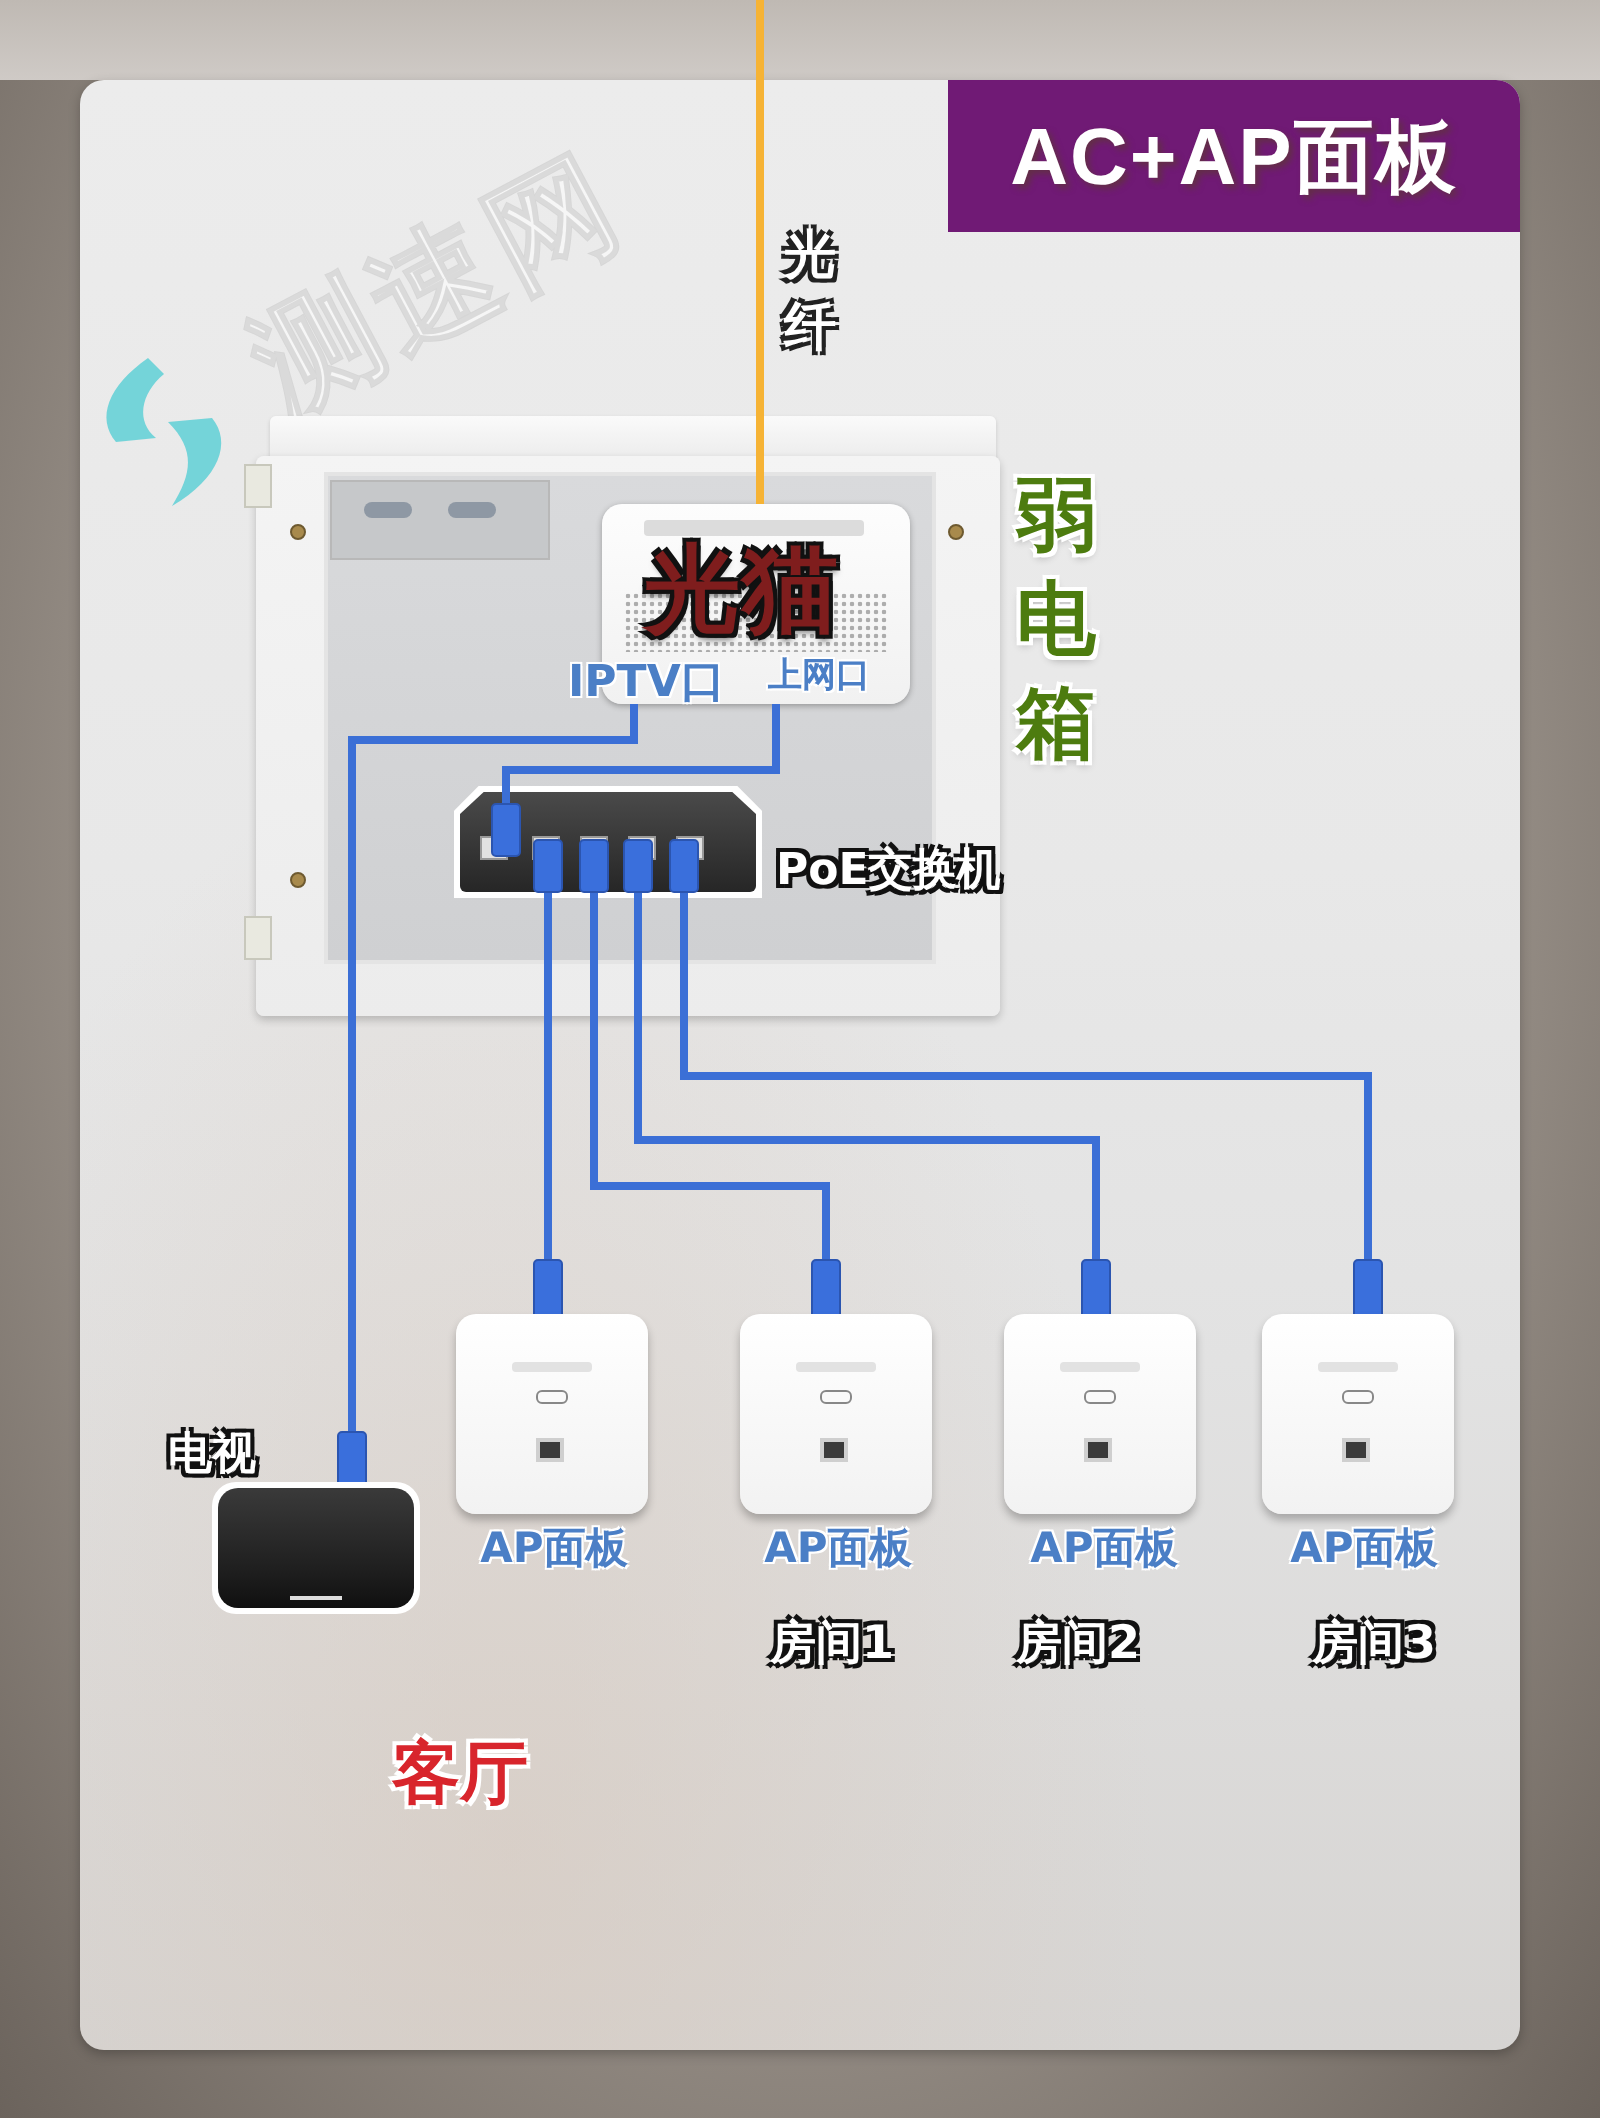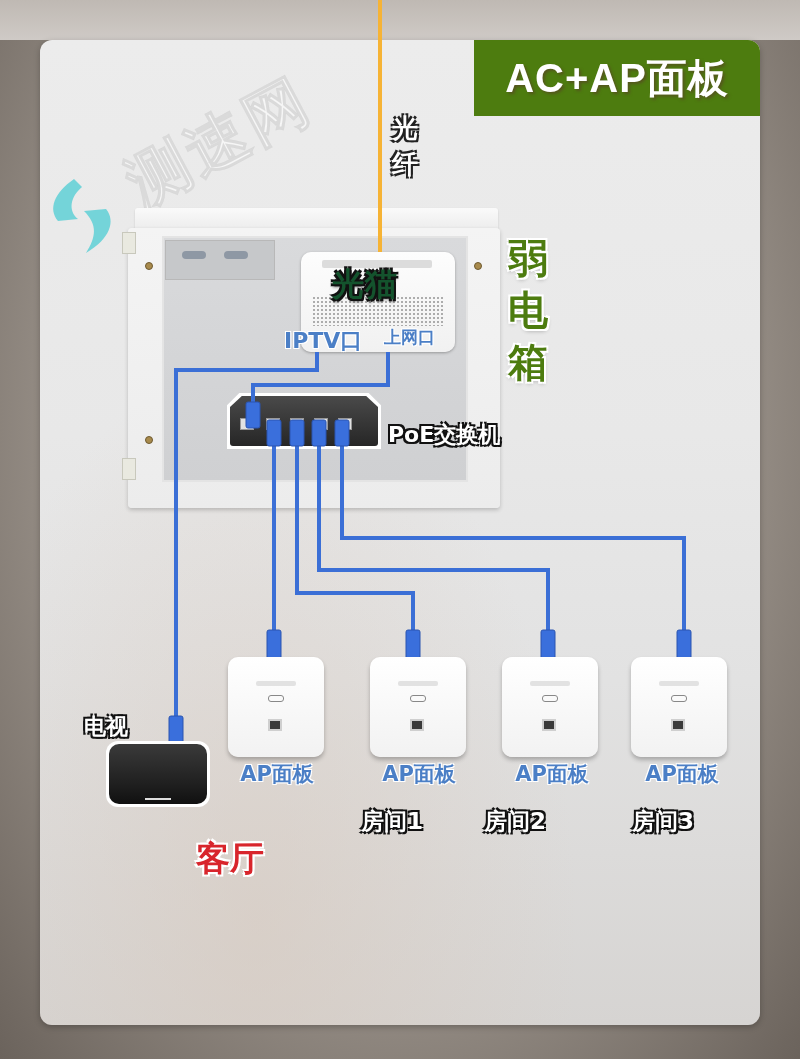--- a/index.html
+++ b/index.html
@@ -14,21 +14,21 @@
   .card {
     position: absolute; left: 40px; top: 40px; width: 720px; height: 985px;
     border-radius: 12px;
     background:
       radial-gradient(ellipse at 30% 90%, rgba(215,200,188,0.55) 0%, rgba(215,200,188,0) 45%),
       linear-gradient(180deg, #ececec 0%, #e8e8e8 40%, #e2e2e2 65%, #d6d4d2 100%);
     box-shadow: 0 2px 6px rgba(0,0,0,0.25);
   }
   .title-box {
     position: absolute; left: 474px; top: 40px; width: 286px; height: 76px;
-    background: #4d7c0f; border-top-right-radius: 12px;
+    background: #701a75; border-top-right-radius: 12px;
     display:flex; align-items:center; justify-content:center;
   }
   .title-text {
     color:#fff; font-family:"Liberation Sans", sans-serif; font-size: 40px; font-weight: bold;
     letter-spacing: 1px;
     text-shadow: 2px 2px 3px rgba(90,60,40,0.6);
   }
   .watermark {
     position:absolute; left:120px; top:100px; font-size: 62px; font-weight:bold;
     color: rgba(255,255,255,0.55); transform: rotate(-28deg);
@@ -59,21 +59,21 @@
     background: linear-gradient(180deg,#fdfdfd,#f1f1f1);
     border-radius: 10px; box-shadow: 0 1px 3px rgba(0,0,0,0.3);
   }
   .modem-slot { position:absolute; left:322px; top:260px; width:110px; height:8px; background:#dcdcdc; border-radius:2px; }
   .modem-grille {
     position:absolute; left:312px; top:296px; width:132px; height:30px;
     background-image: radial-gradient(#9a9a9a 1px, transparent 1.3px);
     background-size: 4px 4px; opacity:0.8;
   }
   .label-modem {
-    position:absolute; left:332px; top:263px; font-size: 32px; font-weight:bold; color:#14532d;
+    position:absolute; left:322px; top:263px; font-size: 48px; font-weight:bold; color:#7f1d1d;
     text-shadow: -2px -2px 0 #111, 2px -2px 0 #111, -2px 2px 0 #111, 2px 2px 0 #111, 0 3px 3px rgba(0,0,0,0.5);
     letter-spacing: 1px;
   }
   .port-label {
     position:absolute; font-size: 22px; color:#4b7fc6; font-weight:bold;
     text-shadow: -1px -1px 0 #fff, 1px -1px 0 #fff, -1px 1px 0 #fff, 1px 1px 0 #fff;
   }
   
   .switch {
     position:absolute; left:230px; top:396px; width:148px; height:50px;
@@ -108,37 +108,37 @@
     border-radius: 10px; box-shadow: 0 3px 4px rgba(0,0,0,0.25);
   }
   .ap-brand { position:absolute; left:28px; top:24px; width:40px; height:5px; background:#e2e2e2; border-radius:2px; }
   .ap-led { position:absolute; left:40px; top:38px; width:16px; height:7px; border:1px solid #888; border-radius:3px; background:#fafafa; }
   .ap-jack { position:absolute; left:40px; top:62px; width:14px; height:12px; background:#3a3a3a; border:2px solid #cfcfcf; }
   .ap-label {
     position:absolute; top:760px; width:110px; text-align:center; font-size: 21px; font-weight:bold; color:#4b7fc6;
     text-shadow: -1px -1px 0 #fff, 1px -1px 0 #fff, -1px 1px 0 #fff, 1px 1px 0 #fff;
   }
   .room-label {
-    position:absolute; top:806px; width:110px; text-align:left; font-size: 23px; font-weight:bold; color:#fff;
+    position:absolute; top:806px; width:110px; text-align:center; font-size: 23px; font-weight:bold; color:#fff;
     text-shadow: -2px -2px 0 #111, 2px -2px 0 #111, -2px 2px 0 #111, 2px 2px 0 #111;
   }
   
   .tvbox-outline { position:absolute; left:106px; top:741px; width:104px; height:66px; background:#fff; border-radius:12px; }
   .tvbox {
     position:absolute; left:109px; top:744px; width:98px; height:60px;
     background: linear-gradient(180deg,#3a3a3a 0%,#1e1e1e 70%,#101010 100%);
     border-radius: 10px;
   }
   .tvbox-light { position:absolute; left:145px; top:798px; width:26px; height:2px; background:#ddd; }
   .label-tv {
     position:absolute; left:84px; top:712px; font-size: 22px; font-weight:bold; color:#fff;
     text-shadow: -2px -2px 0 #111, 2px -2px 0 #111, -2px 2px 0 #111, 2px 2px 0 #111;
   }
   .label-living {
-    position:absolute; left:196px; top:836px; font-size: 34px; font-weight:bold; color:#d8252c;
+    position:absolute; left:196px; top:864px; font-size: 34px; font-weight:bold; color:#d8252c;
     text-shadow: -2px -2px 0 #fff, 2px -2px 0 #fff, -2px 2px 0 #fff, 2px 2px 0 #fff;
   }
 </style>
 </head>
 <body>
 
 <div class="bg-blur-top"></div>
 
 <div class="card"></div>
 

